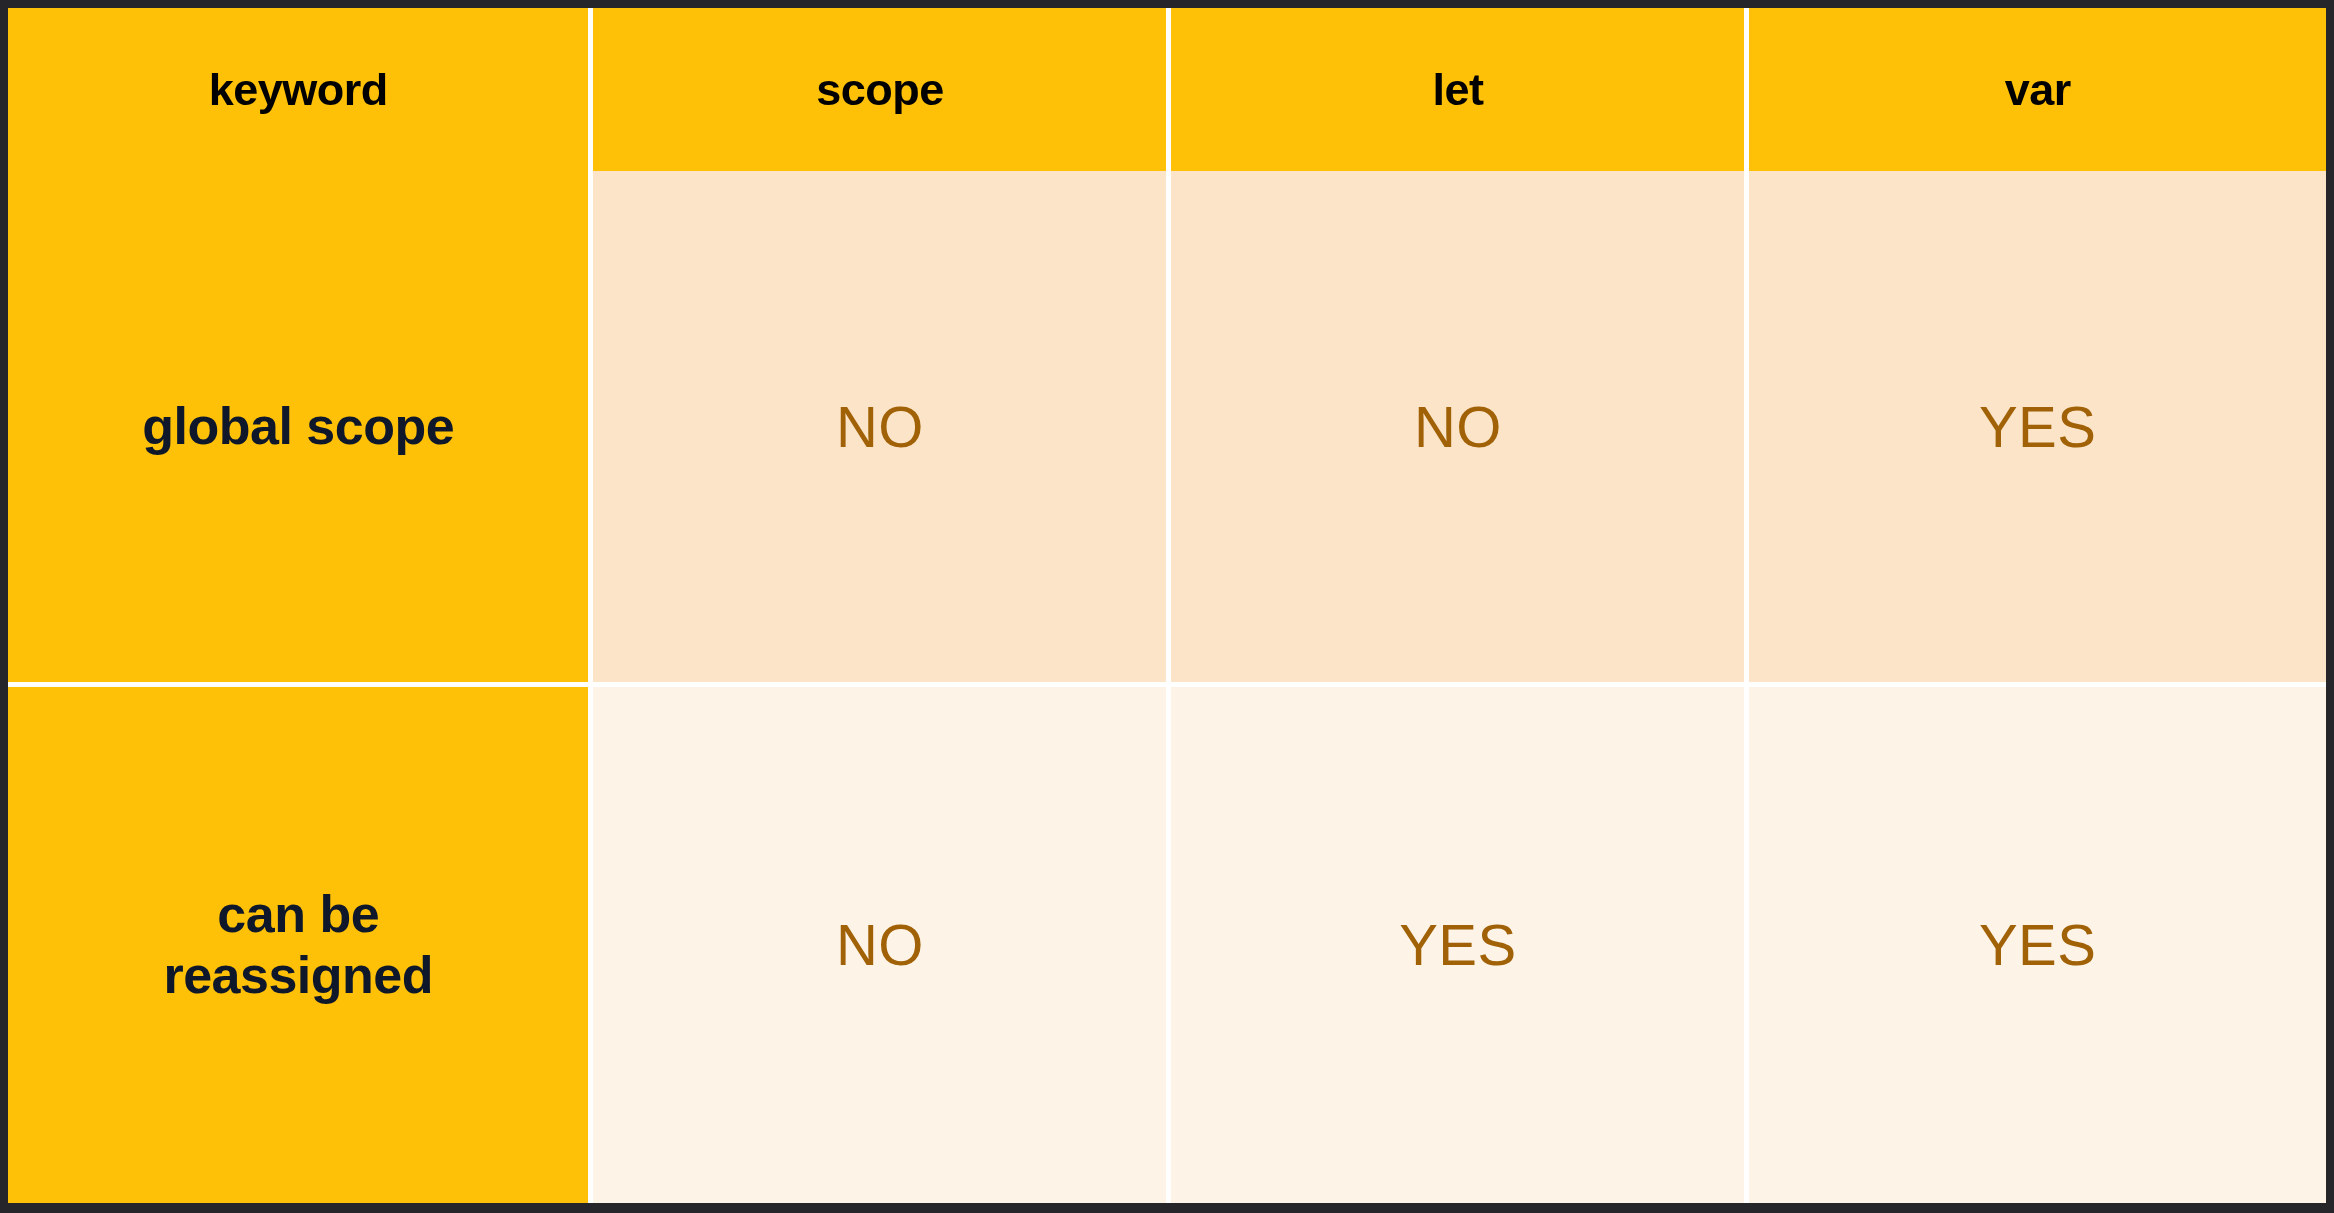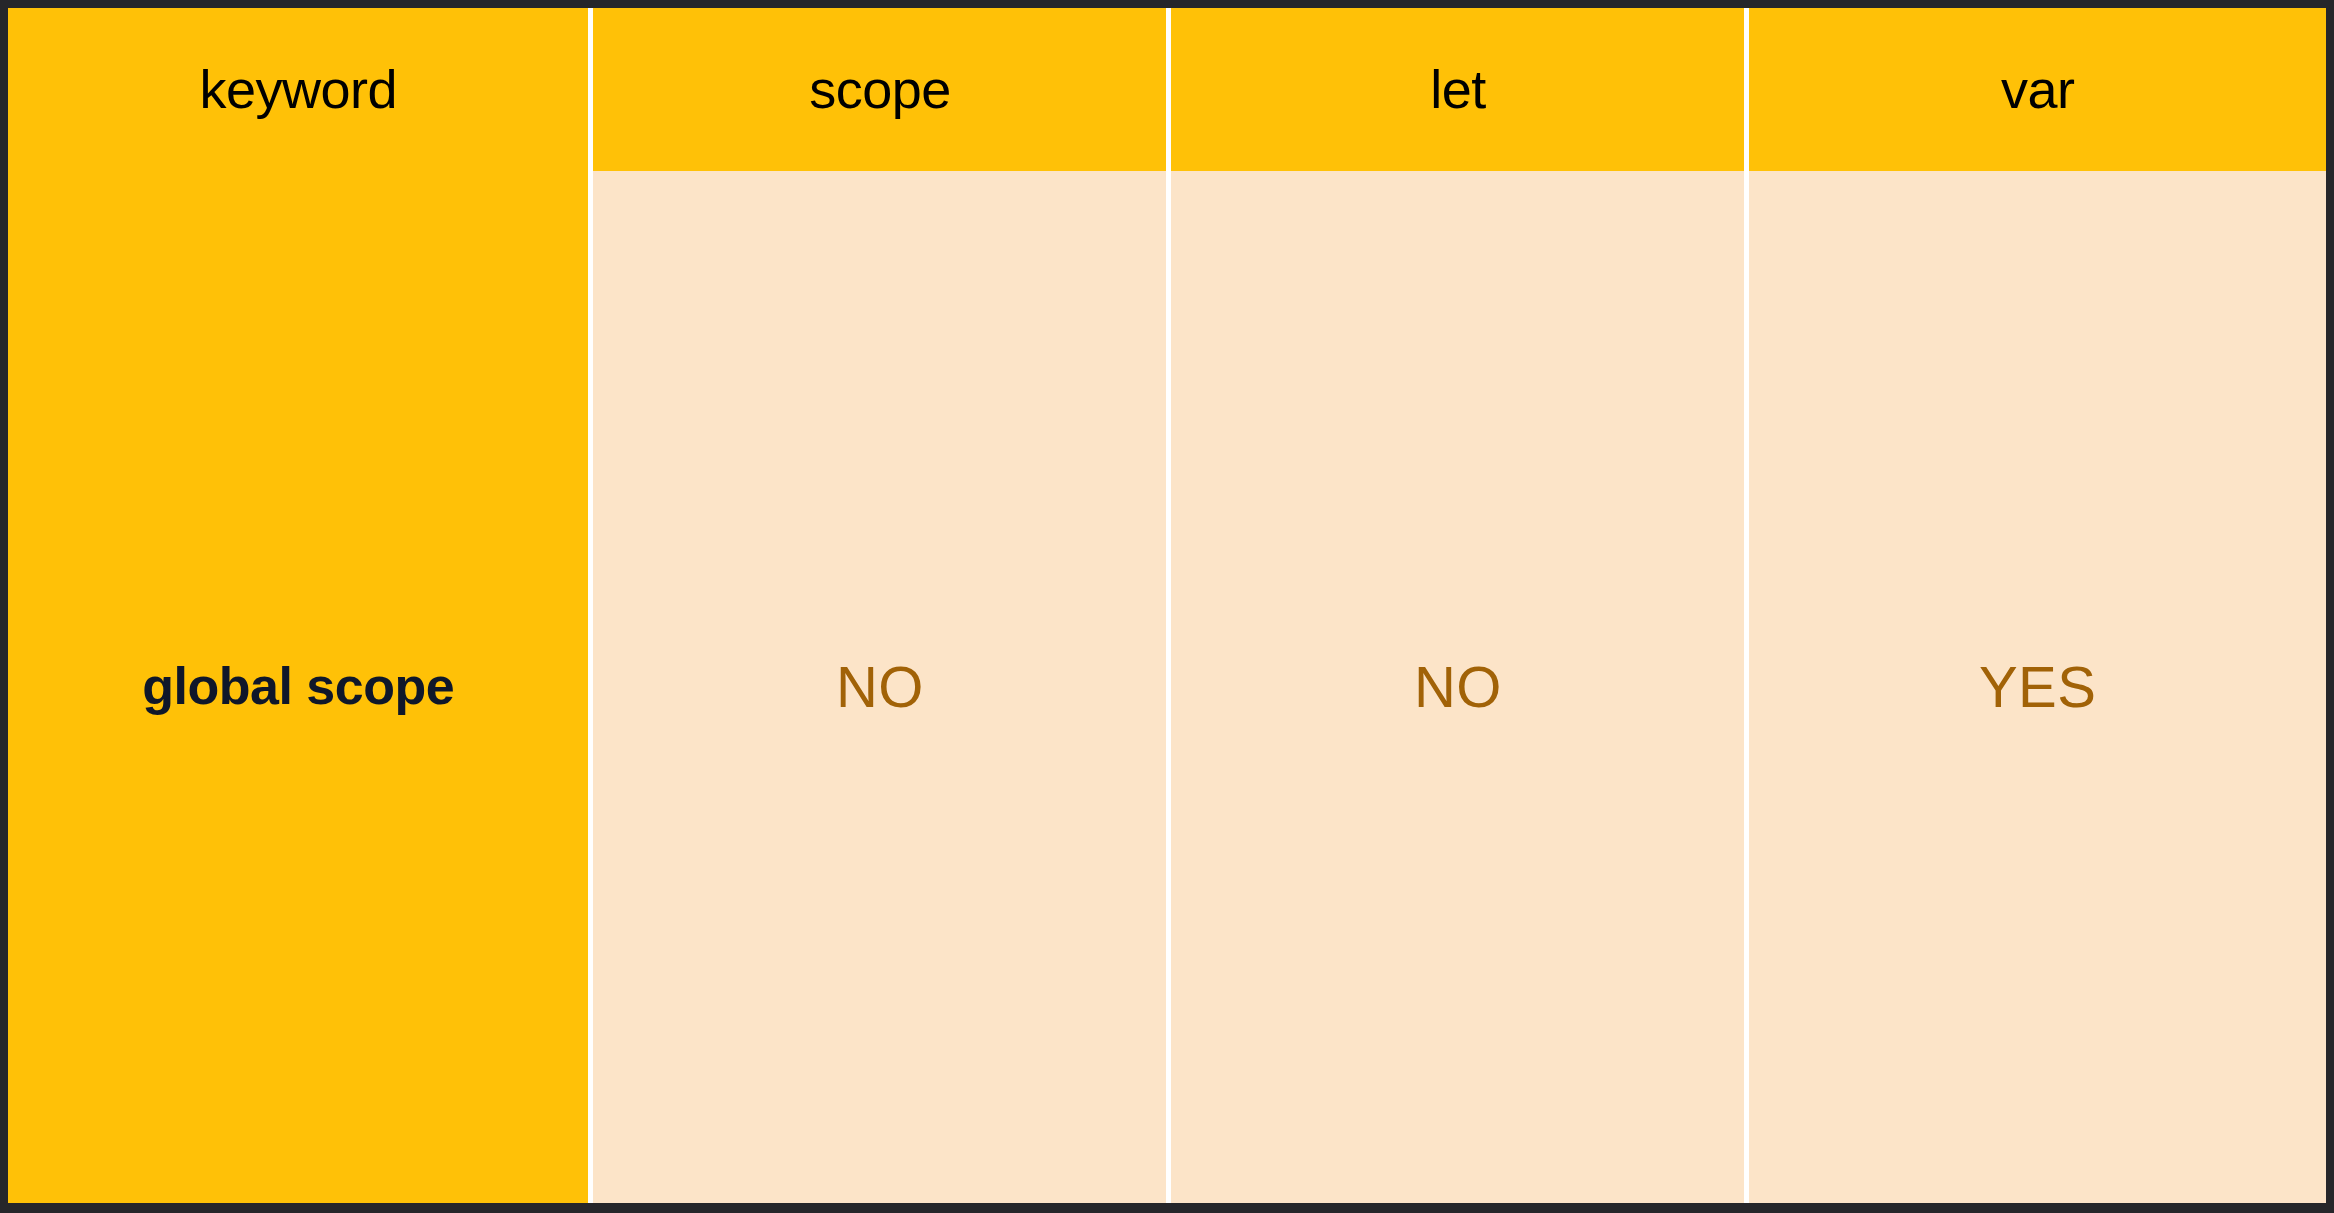--- a/index.html
+++ b/index.html
@@ -62,22 +62,22 @@
   col.c-var     { width: 389px; }
 
   
   tr.header-row { height: 163px; }
   tr.data-row   { height: 241px; }
 
   
   .header-cell {
     background: #ffc107;
     color: #000000;
-    font-weight: normal;
-    font-size: 54px;
+    font-weight: bold;
+    font-size: 45px;
     letter-spacing: -0.5px;
     line-height: 1.05;
   }
 
   
   .row-label {
     background: #ffc107;
     color: #0f172a;
     font-weight: bold;
     font-size: 52px;
@@ -141,16 +141,31 @@
         <td class="value-cell shade-dark">
           <span class="cell-text">NO</span>
         </td>
         <td class="value-cell shade-dark">
           <span class="cell-text">YES</span>
         </td>
       </tr>
 
 
 
+      <tr class="data-row">
+        <td class="row-label">
+          <span class="cell-text">can be
+reassigned</span>
+        </td>
+        <td class="value-cell shade-light">
+          <span class="cell-text">NO</span>
+        </td>
+        <td class="value-cell shade-light">
+          <span class="cell-text">YES</span>
+        </td>
+        <td class="value-cell shade-light">
+          <span class="cell-text">YES</span>
+        </td>
+      </tr>
 
     </tbody>
   </table>
 </div>
 
 </body></html>

